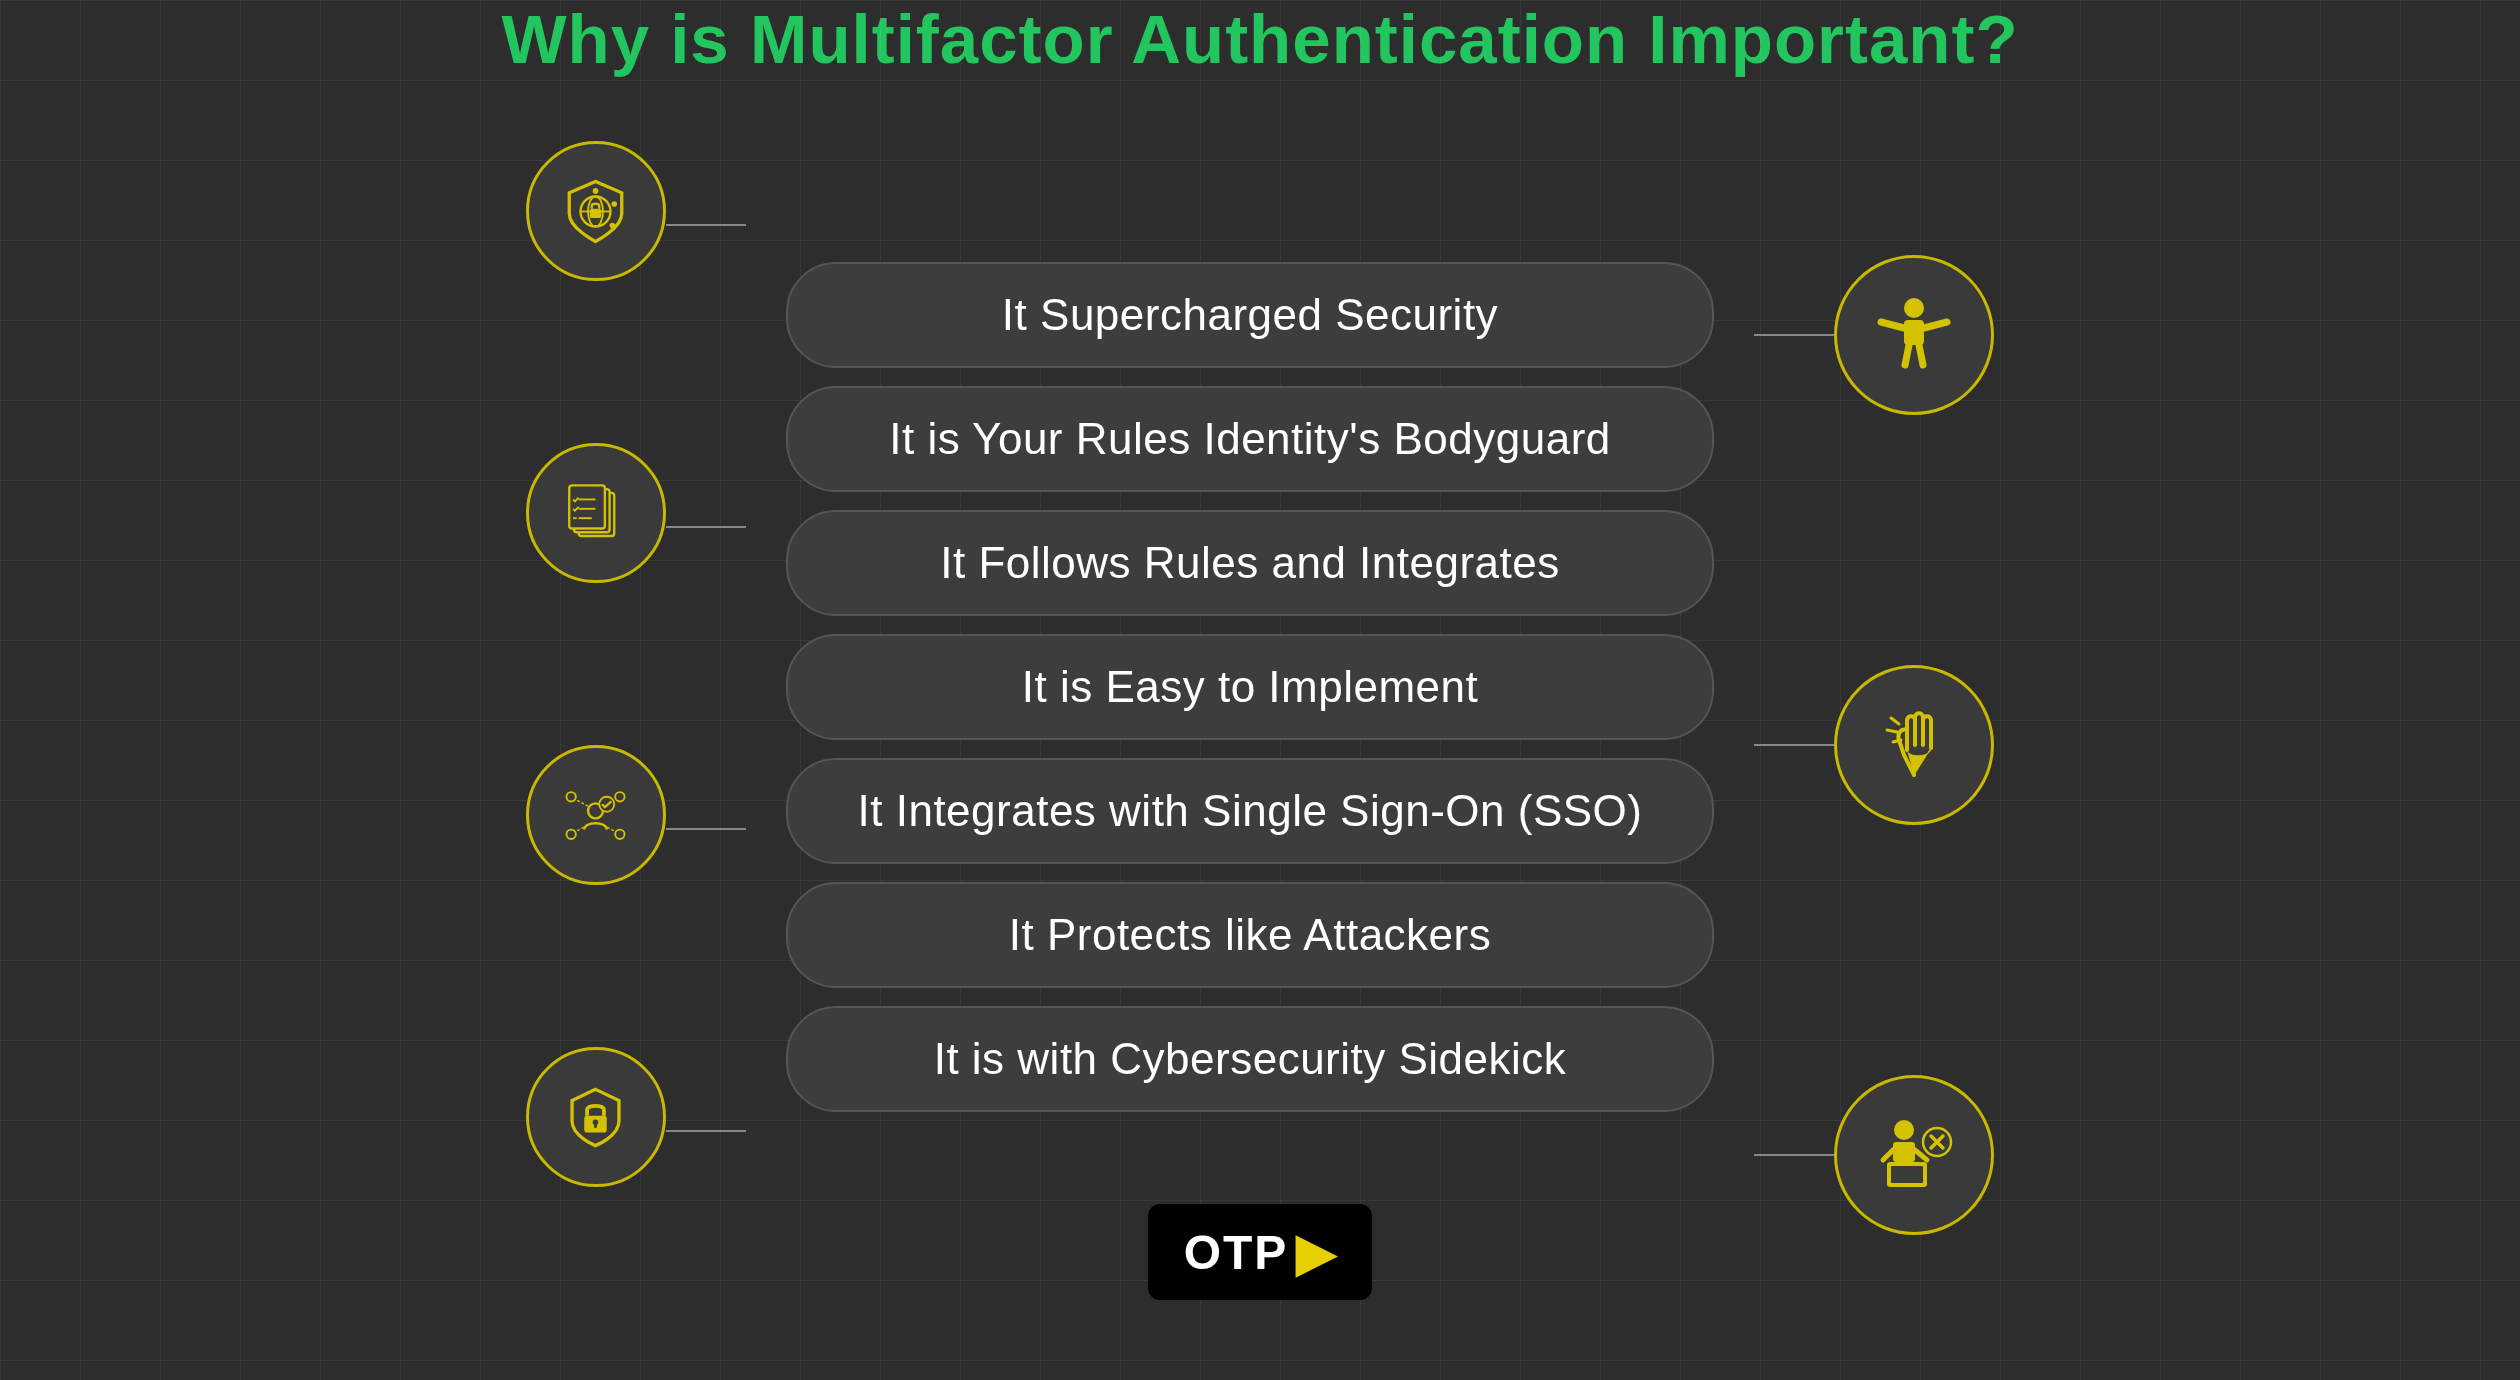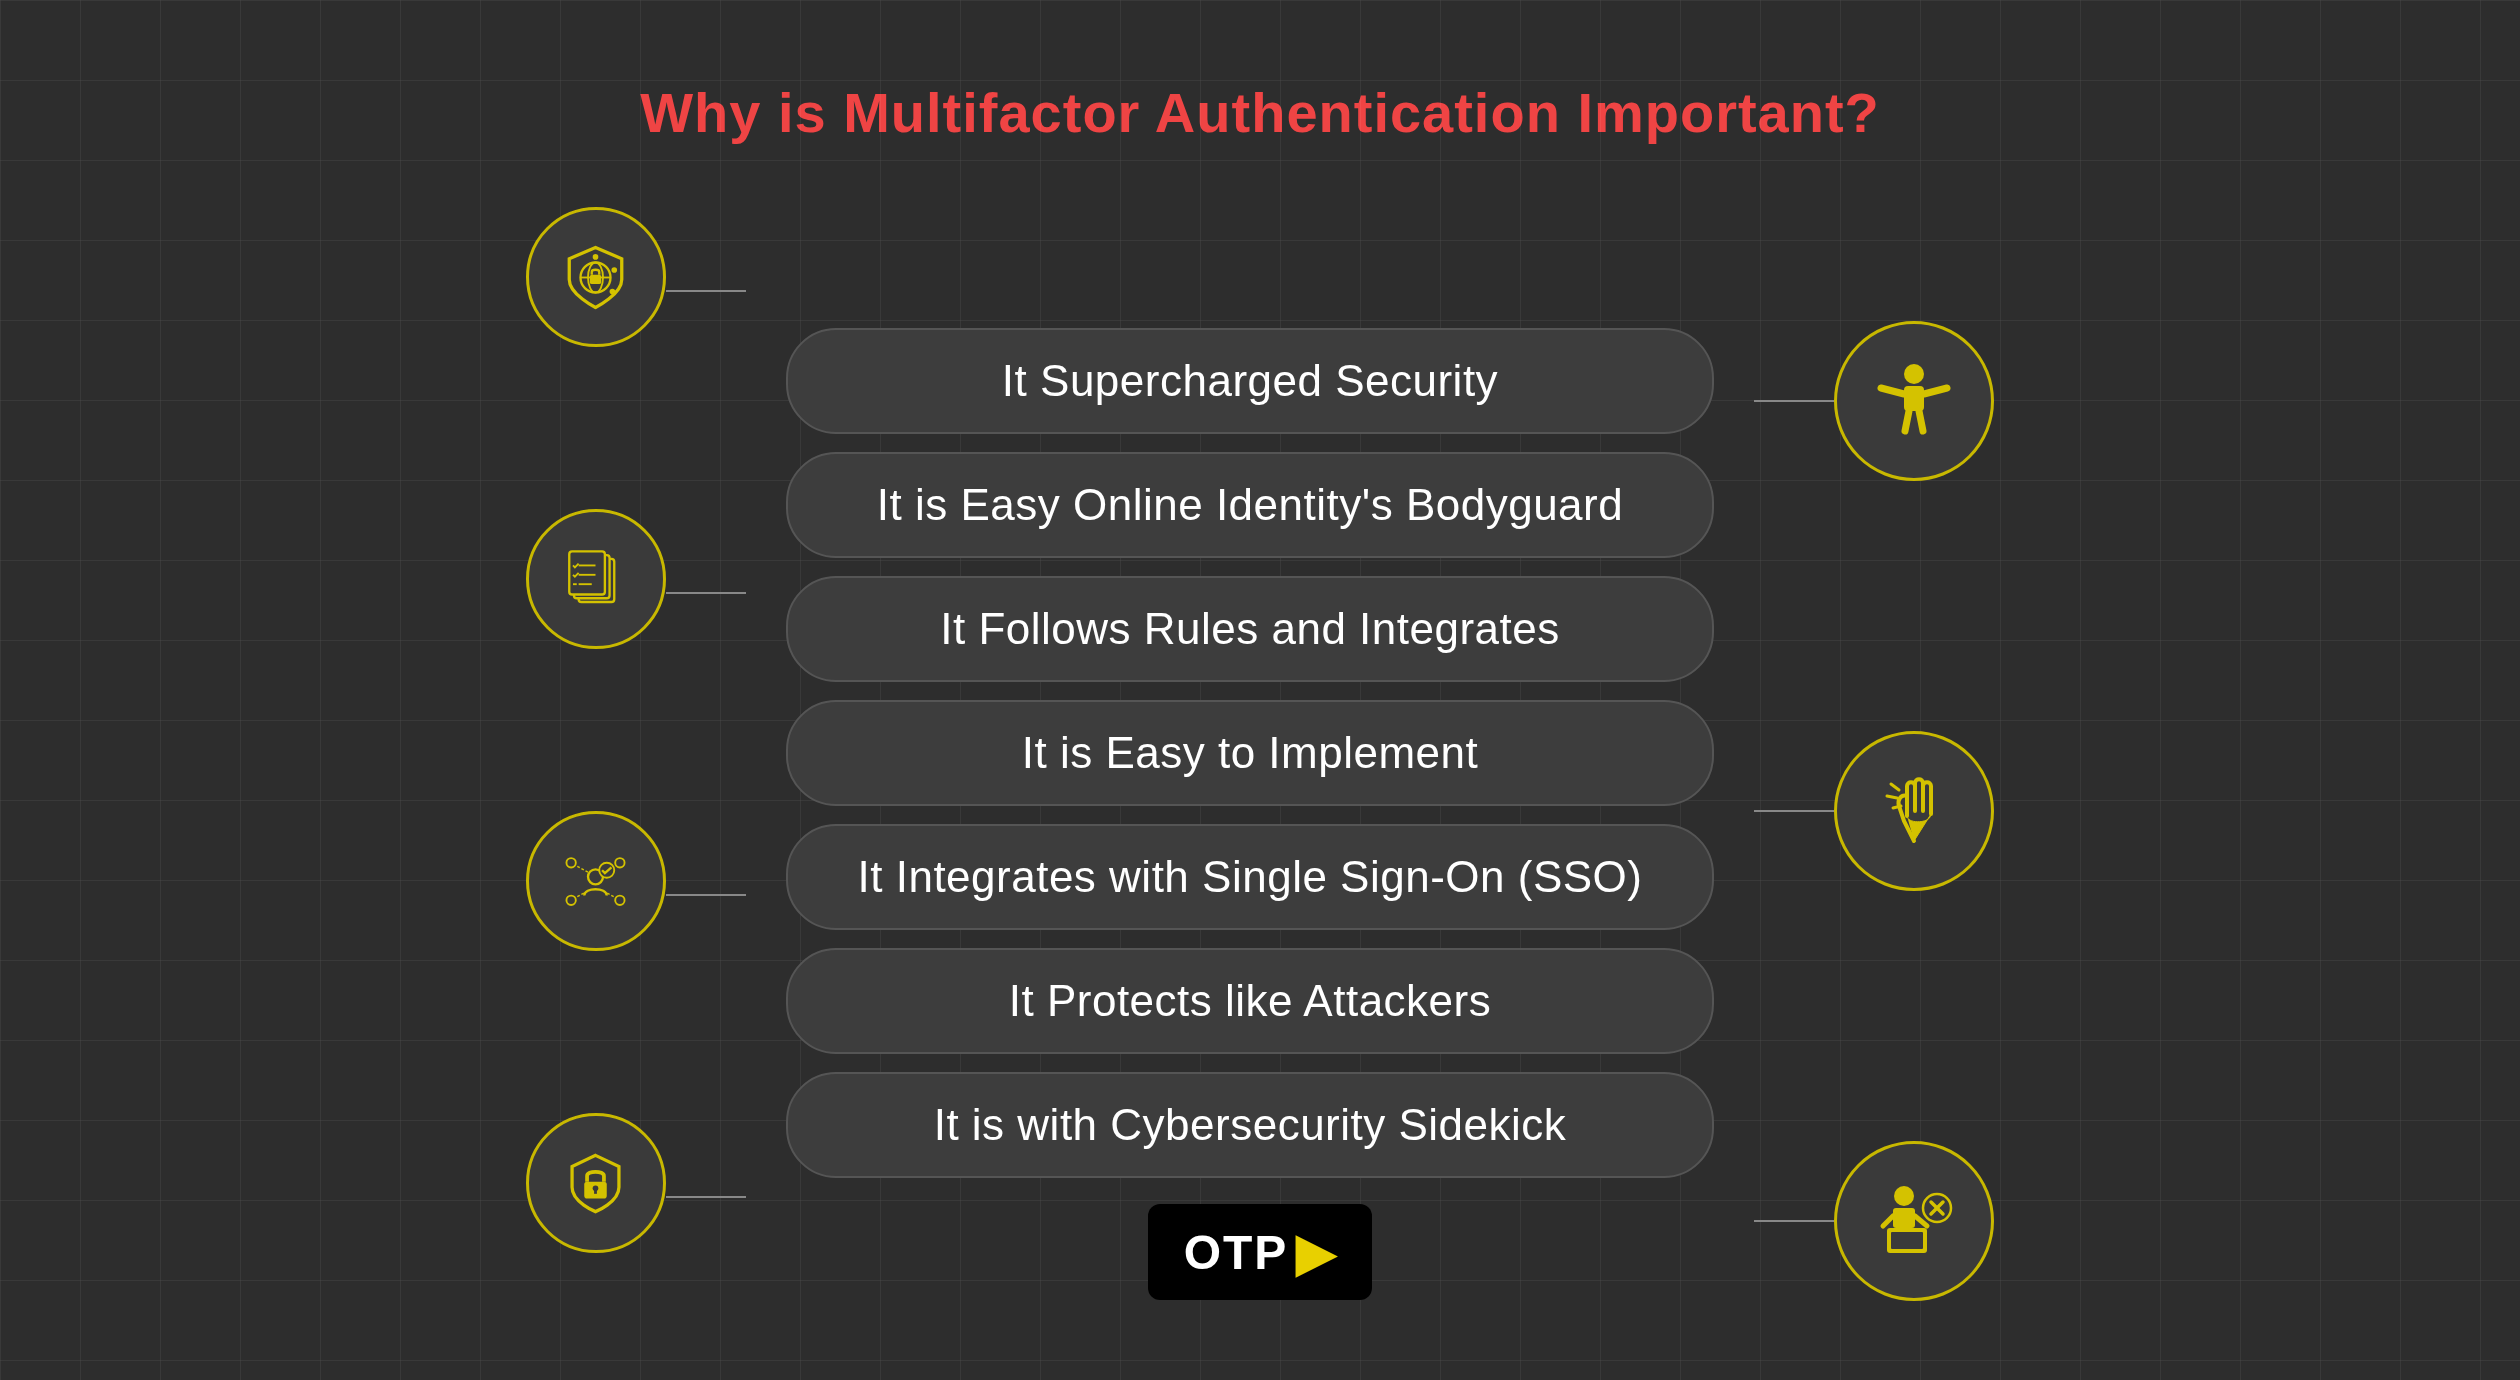--- a/index.html
+++ b/index.html
@@ -10,25 +10,24 @@
       background-color: #2d2d2d;
       font-family: 'Arial', sans-serif;
       display: flex;
       flex-direction: column;
       align-items: center;
       justify-content: flex-start;
       overflow: hidden;
     }
 
     .main-title {
-      color: #ef4444;
-      font-size: 56px;
+      color: #22c55e;
+      font-size: 69px;
       font-weight: 900;
       text-align: center;
-      margin-top: 80px;
       margin-bottom: 60px;
       letter-spacing: 1px;
     }
 
     .icon-circle {
       width: 140px;
       height: 140px;
       border-radius: 50%;
       border: 3px solid #c8b800;
       background-color: #3a3a3a;
@@ -281,21 +280,21 @@
         </svg>
       </div>
       <div class="h-line-left"></div>
     </div>
 
   </div>
 
   <div class="pills-col">
 
     <div class="item-pill">It Supercharged Security</div>
-    <div class="item-pill">It is Easy Online Identity's Bodyguard</div>
+    <div class="item-pill">It is Your Rules Identity's Bodyguard</div>
     <div class="item-pill">It Follows Rules and Integrates</div>
     <div class="item-pill">It is Easy to Implement</div>
     <div class="item-pill">It Integrates with Single Sign-On (SSO)</div>
     <div class="item-pill">It Protects like Attackers</div>
     <div class="item-pill">It is with Cybersecurity Sidekick</div>
 
   </div>
 
   <div class="right-col">
 

